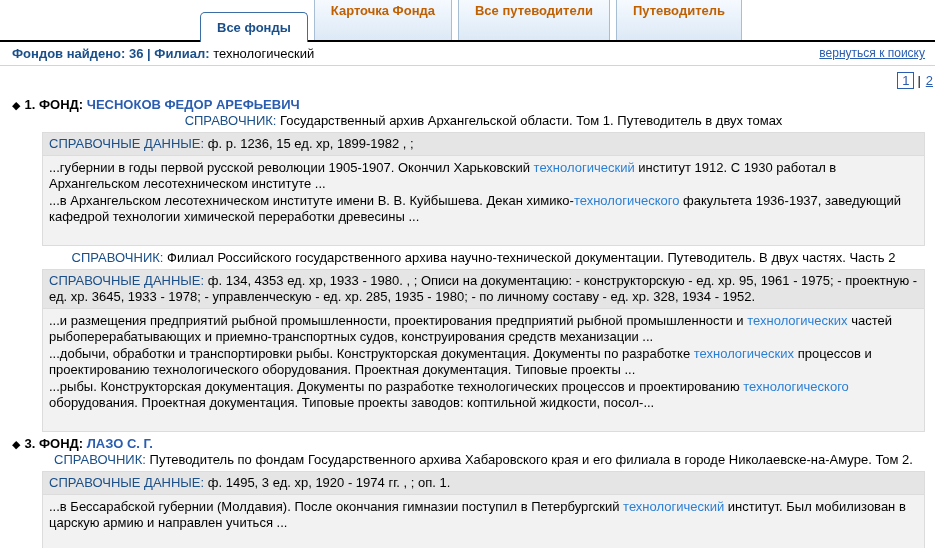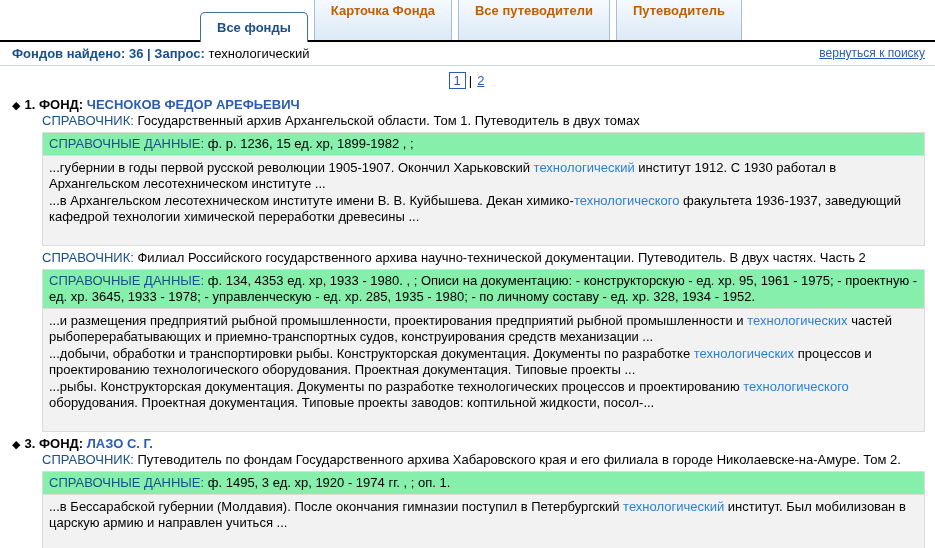--- a/index.html
+++ b/index.html
@@ -76,21 +76,21 @@
     right: 10px;
     top: 4px;
     color: #2a5db0;
     text-decoration: underline;
     font-size: 12px;
     cursor: pointer;
   }
 
   
   .pager {
-    text-align: center;
+    text-align: right;
     padding: 7px 0 5px 0;
     font-size: 13px;
   }
   .pager .cur {
     border: 1px solid #2a5db0;
     padding: 0 4px;
     color: #2a5db0;
     background: #fff;
   }
   .pager .pipe { color: #000; padding: 0 3px; }
@@ -128,25 +128,26 @@
   .rec-title {
     color: #2a5db0;
     font-weight: bold;
     text-decoration: none;
     cursor: pointer;
   }
   .rec-guide {
     padding-left: 30px;
     line-height: 16px;
     font-size: 13px;
+    text-align: center;
   }
   .rec-guide .g-label { color: #1a4f8a; }
   .spravka {
     margin: 3px 0 0 30px;
-    background: #86efac;
+    background: #e5e5e5;
     border: 1px solid #dcdcdc;
     padding: 3px 6px;
     line-height: 16px;
     font-size: 13px;
   }
   .spravka .s-label { color: #1a4f8a; font-weight: normal; }
   .snippets {
     margin: 0 0 0 30px;
     background: #f2f2f2;
     border: 1px solid #dcdcdc;
@@ -167,21 +168,21 @@
     <div class="tab active">Все фонды</div>
     <div class="tab">Карточка Фонда</div>
     <div class="tab">Все путеводители</div>
     <div class="tab">Путеводитель</div>
   </div>
 
   <div class="inforow">
     <span class="lbl">Фондов найдено:</span>
     <span class="lbl">36</span>
     <span class="sep">|</span>
-    <span class="lbl">Запрос:</span>
+    <span class="lbl">Филиал:</span>
     <span class="val">технологический</span>
     <span class="back-link">вернуться к поиску</span>
   </div>
 
   <div class="pager">
     <span class="cur">1</span><span class="pipe">|</span><span class="pg">2</span>
   </div>
 
   <div class="results">
 

